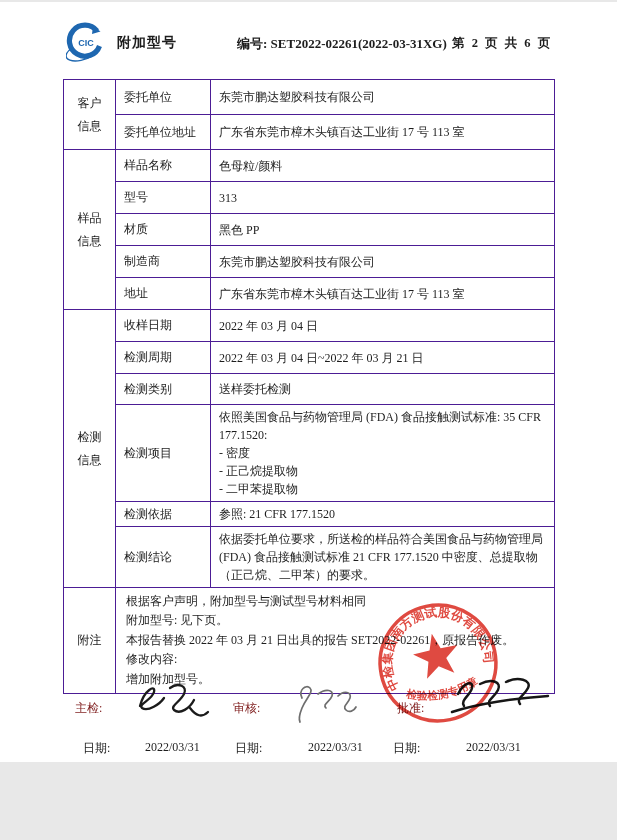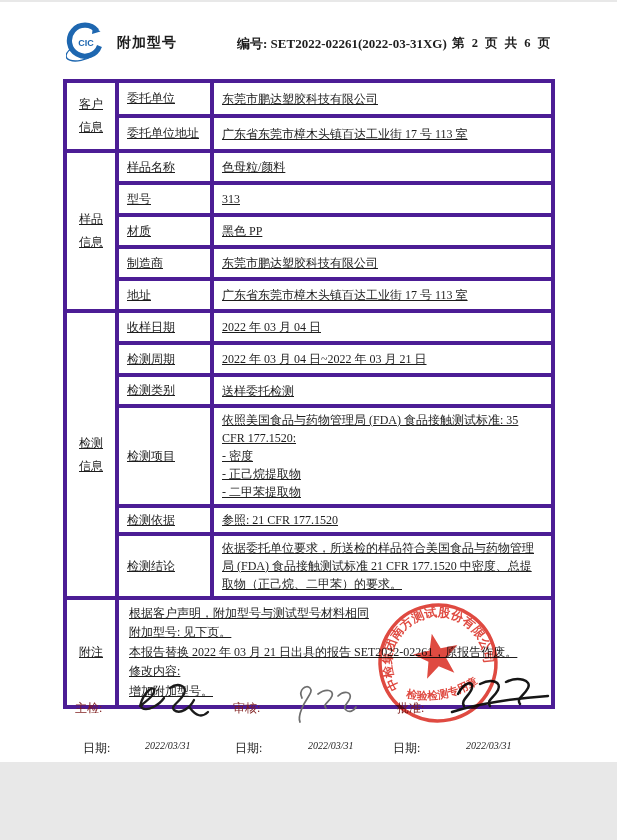--- a/index.html
+++ b/index.html
@@ -14,32 +14,32 @@
 
   
   .logo { left:66px; top:20px; width:40px; height:40px; }
   .hdr-title { left:117px; top:32px; font-size:14px; font-weight:700; letter-spacing:1px; }
   .hdr-no { left:237px; top:33px; font-size:13px; font-weight:700; }
   .hdr-page { left:452px; top:33px; font-size:12.5px; font-weight:700; letter-spacing:2px; }
 
   
   table.report { position:absolute; left:63px; top:77px; width:492px;
     border-collapse:collapse; table-layout:fixed; font-size:12px; }
-  table.report td { border:4px solid #4c1d95; vertical-align:middle;text-decoration:underline; }
+  table.report td { border:1px solid #4c1d95; vertical-align:middle; }
   td.sec { width:52px; text-align:center; white-space:pre-line; line-height:1.9; padding:0 2px; }
   td.fld { width:95px; padding:2px 8px; }
   td.val { padding:3px 8px; line-height:1.5; }
   .pre { white-space:pre-line; }
   .h35 { height:35px; } .h32 { height:32px; } .h31 { height:31px; } .h23 { height:23px; }
   td.notes-val { padding:4px 8px 4px 10px; line-height:1.62; white-space:pre-line; }
 
   
   .sig-label { font-size:12px; color:#7f1d1d; }
   .date-label { font-size:12px; }
-  .date-val { font-size:10px;font-style:italic; }
+  .date-val { font-size:12px; }
   .sig svg { overflow:visible; }
 
   
   .stamp { left:376px; top:599px; width:124px; height:124px;
     transform:rotate(-12deg); opacity:.92; mix-blend-mode:multiply; pointer-events:none; }
   .stamp text { font-family:"Liberation Sans","DejaVu Sans",sans-serif; font-weight:700; }
 
   
   .ft-company { left:0; top:770px; width:617px; text-align:center;
     font-size:13.5px; font-weight:700; letter-spacing:4px; }

